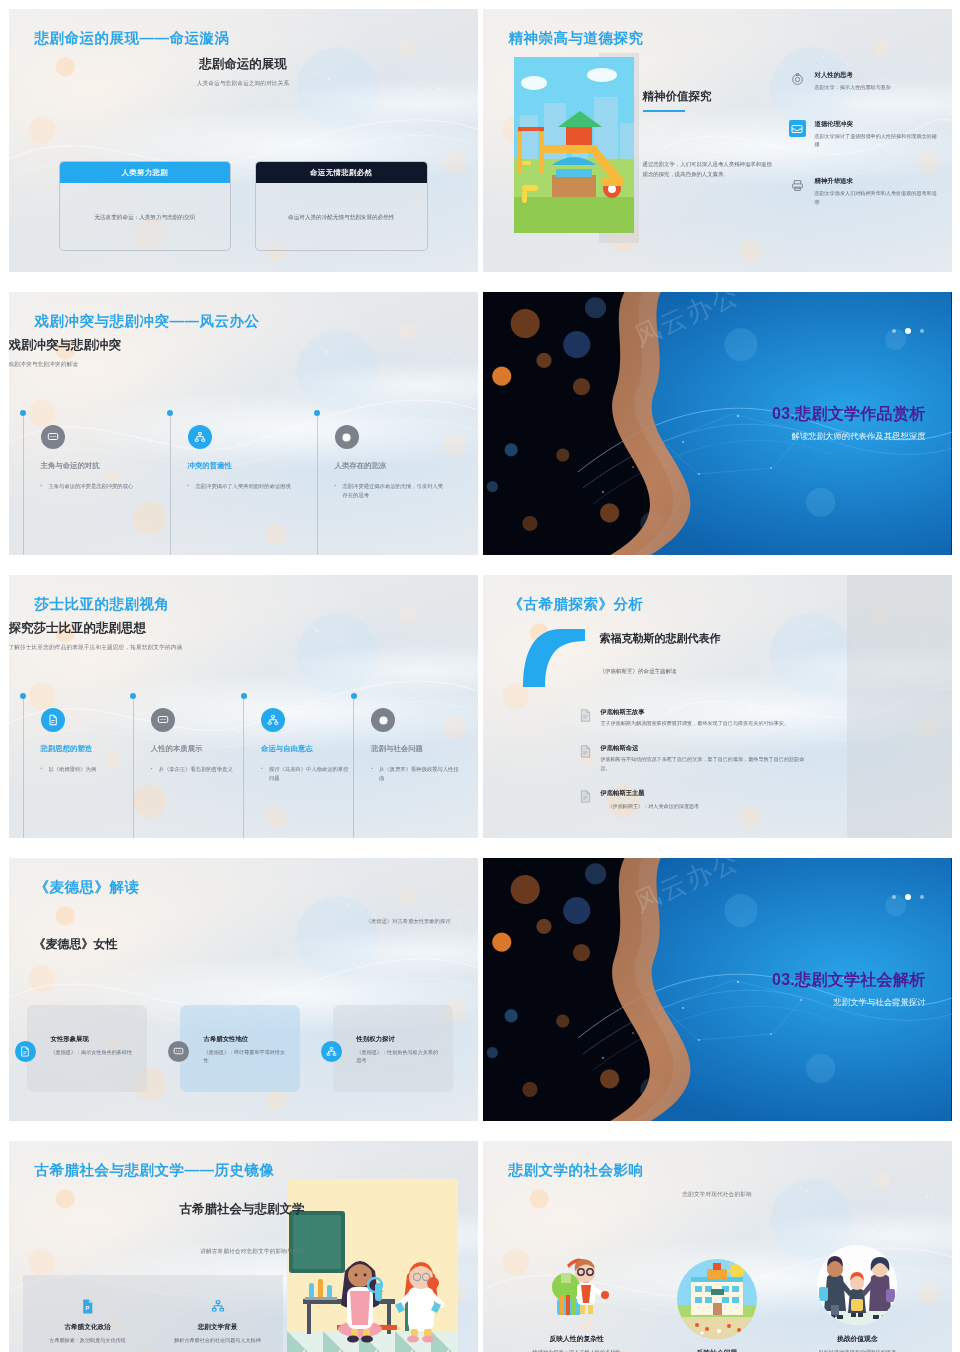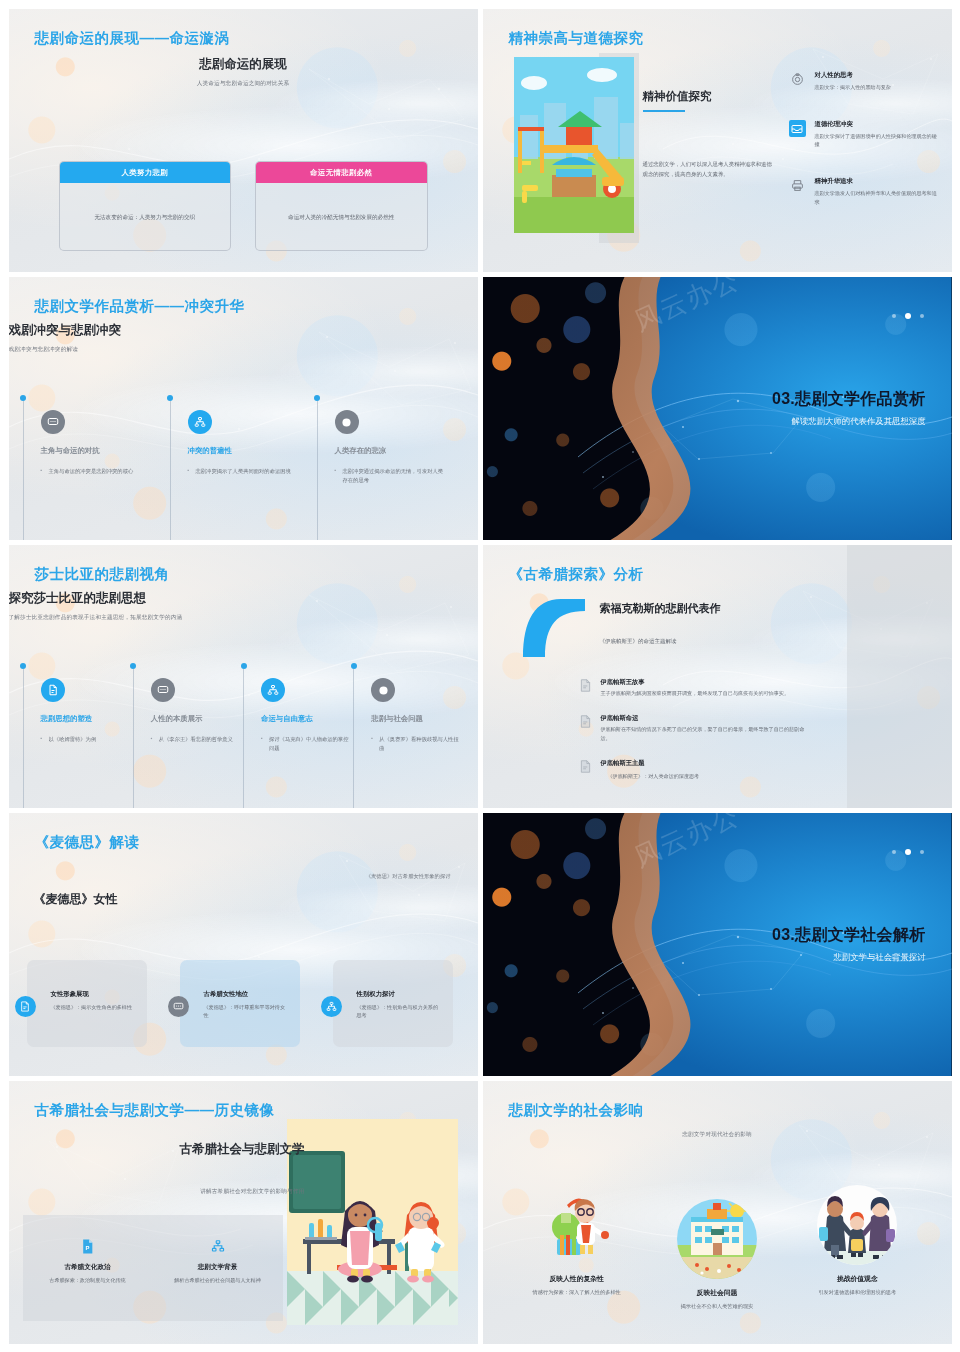--- a/index.html
+++ b/index.html
@@ -7,21 +7,21 @@
     width: 960px; height: 1352px;
     background: #ffffff;
     font-family: "Liberation Sans", "DejaVu Sans", sans-serif;
     overflow: hidden;
   }
   .deck {
     width: 960px; height: 1352px;
     display: grid;
     grid-template-columns: 469px 469px;
     grid-template-rows: repeat(5, 263px);
-    gap: 5px 5px;
+    gap: 20px 5px;
     padding: 9px;
     align-content: start;
     justify-content: center;
   }
   .slide {
     position: relative;
     width: 469px; height: 263px;
     overflow: hidden;
     background: #e8eaec;
   }
@@ -104,21 +104,21 @@
 
   
   .s1-head { position: absolute; left: 0; right: 0; top: 47px; text-align: center; }
   .s1-head .ctr-sub { margin-top: 7px; }
   .s1-cards { position: absolute; left: 50px; right: 50px; top: 152px; display: flex; gap: 24px; }
   .s1-card { flex: 1; border-radius: 5px; overflow: hidden; border: 1px solid rgba(150,160,172,.45);
              background: rgba(228,231,235,.55); height: 90px; }
   .s1-card .cap { height: 21px; display: flex; align-items: center; justify-content: center;
                   font-size: 7.4px; font-weight: bold; color: #fff; letter-spacing: .4px; }
   .s1-card.a .cap { background: #24a9ef; }
-  .s1-card.b .cap { background: #ec4899; }
+  .s1-card.b .cap { background: #0f172a; }
   .s1-card .body { display: flex; align-items: center; justify-content: center; height: 69px;
                    font-size: 5.6px; color: #5d636c; text-align: center; padding: 0 10px; }
 
   
   .s2-grayband { position: absolute; left: 116px; top: 44px; width: 40px; height: 190px; background: rgba(205,209,214,.5); }
   .s2-img { position: absolute; left: 31px; top: 48px; width: 120px; height: 176px; overflow: hidden; }
   .s2-mid { position: absolute; left: 160px; top: 80px; width: 130px; }
   .s2-mid h3 { font-size: 11.5px; font-weight: bold; color: #2b2f36; }
   .s2-rule { width: 42px; height: 2.4px; background: #2ba5e8; margin-top: 6px; }
   .s2-mid p { margin-top: 48px; font-size: 5.4px; line-height: 1.7; color: #5d636c; }
@@ -144,21 +144,21 @@
   .tl-col h4.hl { color: #2ba5e8; }
   .tl-col .bul { margin-top: 11px; font-size: 5.3px; color: #6b717a; line-height: 1.65;
                  position: relative; padding-left: 8px; max-width: 112px; }
   .tl-col .bul::before { content: "▪"; position: absolute; left: 0; top: -1px; font-size: 5px; color: #9aa1aa; }
 
   
   .sec-dots { position: absolute; right: 28px; top: 36px; display: flex; gap: 9px; align-items: center; }
   .sec-dots i { display: block; width: 4px; height: 4px; border-radius: 50%; background: rgba(255,255,255,.5); }
   .sec-dots i.on { width: 6px; height: 6px; background: #fff; }
   .sec-txt { position: absolute; right: 26px; top: 112px; text-align: right; }
-  .sec-txt h2 { font-size: 16px; font-weight: bold; color: #0f172a; letter-spacing: .3px; }
+  .sec-txt h2 { font-size: 16px; font-weight: bold; color: #4c1d95; letter-spacing: .3px; }
   .sec-txt p { font-size: 8.4px; color: rgba(255,255,255,.93); margin-top: 6px; }
 
   
   .s6-panel { position: absolute; right: 0; top: 0; width: 105px; height: 263px; background: rgba(206,210,215,.45); }
   .s6-arc { position: absolute; left: 38px; top: 52px; width: 66px; height: 62px; }
   .s6-rt { position: absolute; left: 117px; top: 56px; width: 230px; }
   .s6-rt h3 { font-size: 11px; font-weight: bold; color: #23272e; }
   .s6-rt p { font-size: 5.5px; color: #646a73; margin-top: 22px; }
   .s6-list { position: absolute; left: 97px; top: 133px; width: 230px; display: flex; flex-direction: column; gap: 17px; }
   .s6-row { display: flex; gap: 8px; }
@@ -344,21 +344,21 @@
       <path d="M0,150 C90,105 160,180 245,150 C325,122 395,92 469,118" fill="none" stroke="rgba(255,255,255,.85)" stroke-width="1.1"></path>
       <path d="M0,172 C100,128 165,198 255,166 C335,140 405,112 469,140" fill="none" stroke="rgba(255,255,255,.5)" stroke-width=".8"></path>
       <path d="M310,55 L380,90 L440,62 L462,112 L392,128 Z" fill="none" stroke="rgba(255,255,255,.4)" stroke-width=".6"></path>
       <g fill="#fff" opacity=".8">
           <circle cx="318" cy="60" r="1.1"></circle>
           <circle cx="386" cy="94" r="1"></circle>
           <circle cx="446" cy="66" r="1"></circle>
           <circle cx="230" cy="152" r="1"></circle>
         </g>
     </svg>
-    <div class="kicker">悲剧文学作品赏析——冲突升华</div>
+    <div class="kicker">戏剧冲突与悲剧冲突——风云办公</div>
     <div class="tl-head">
       <div class="ctr-title">戏剧冲突与悲剧冲突</div>
       <div class="ctr-sub">戏剧冲突与悲剧冲突的解读</div>
     </div>
     <div class="tl">
       <div class="tl-col">
         <div class="line"></div>
         <div class="dot"></div>
         <div class="tl-ico">
           <svg width="12" height="12" viewBox="0 0 24 24" fill="none" stroke="currentColor" stroke-width="2">

